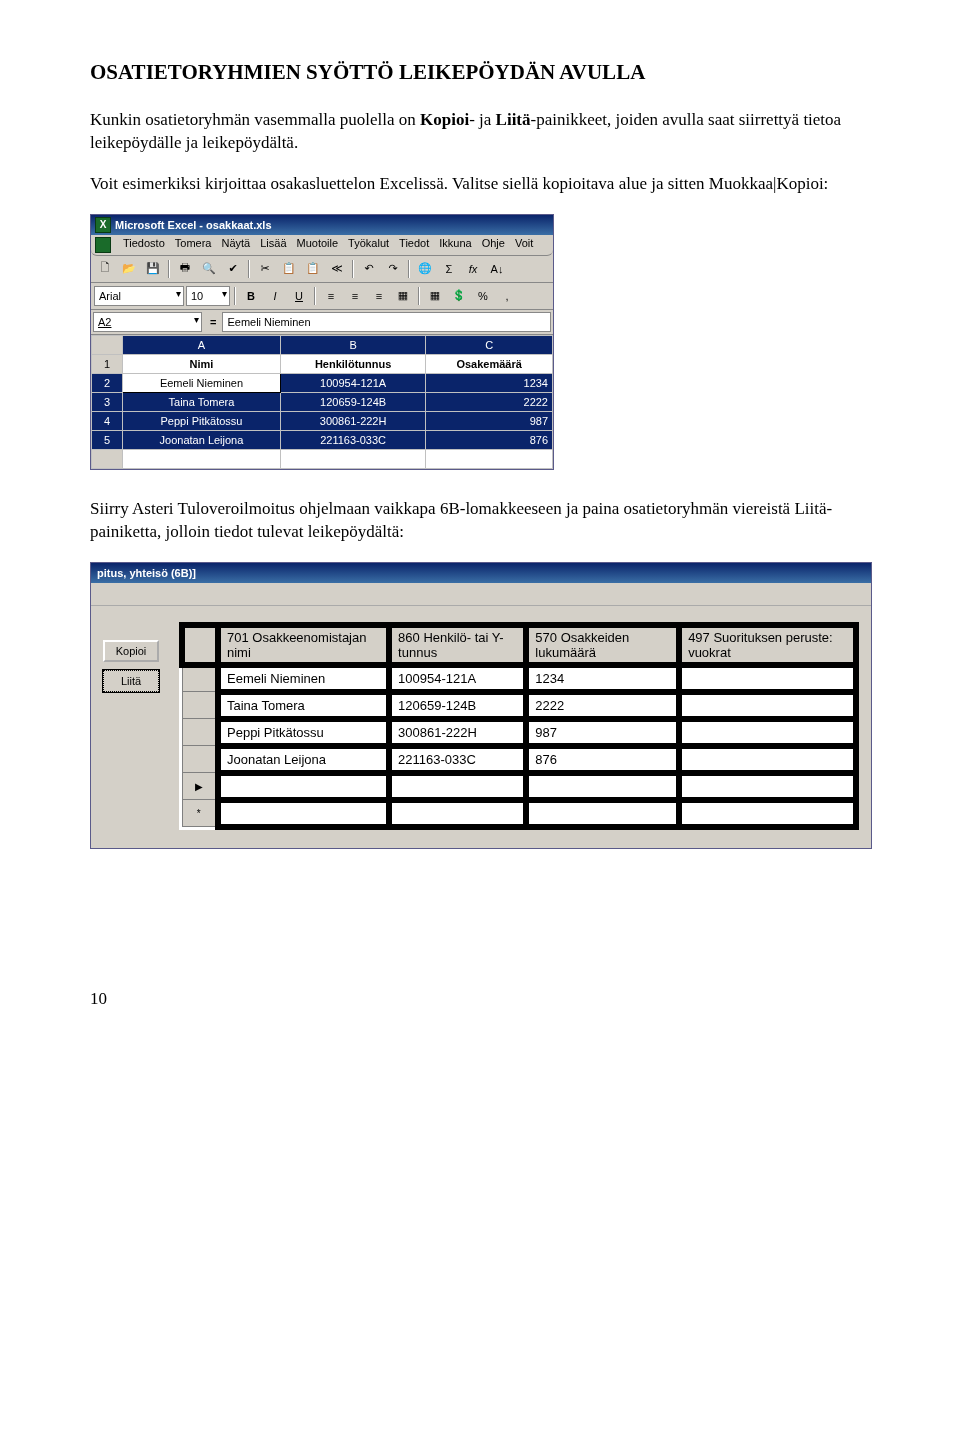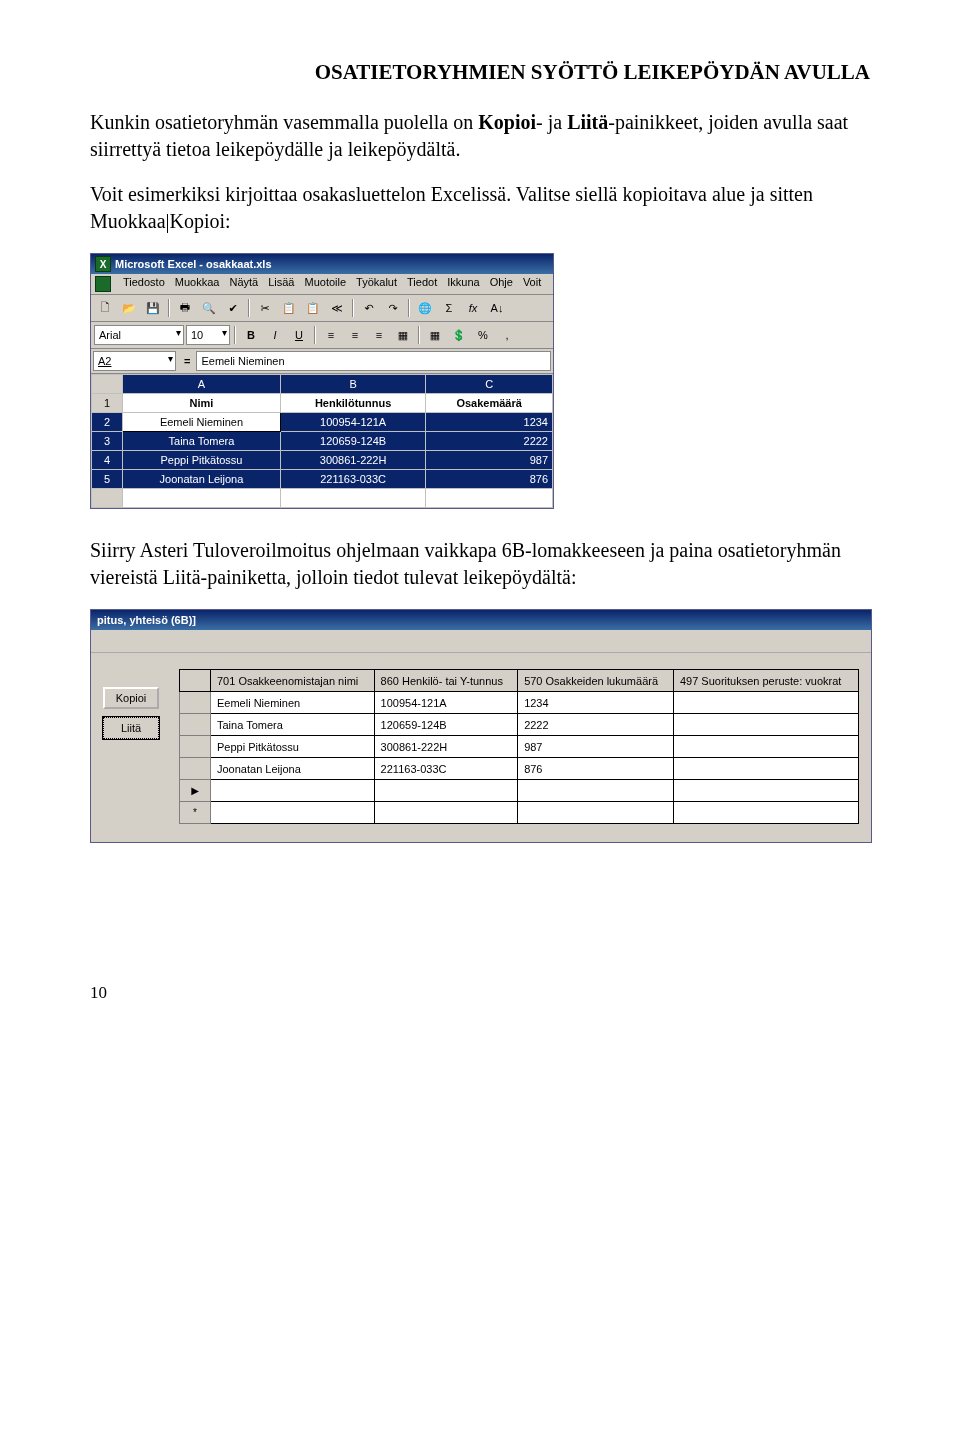--- a/index.html
+++ b/index.html
@@ -8,24 +8,23 @@
     margin: 0;
     padding: 60px 90px;
     width: 960px;
     box-sizing: border-box;
     color: #000;
   }
   h2.title {
     font-size: 21px;
     font-weight: bold;
     margin: 0 0 24px 0;
-    text-align: right;
   }
   p.body {
-    font-size: 20px;
+    font-size: 17px;
     line-height: 1.35;
     margin: 8px 0 18px 0;
   }
   .bold { font-weight: bold; }
 
   
   .excel-window {
     width: 462px;
     border: 1px solid #5a5a8a;
     font-family: Tahoma, Arial, sans-serif;
@@ -48,20 +47,21 @@
     display: inline-flex; align-items:center; justify-content:center;
     color:#fff; font-size:10px; font-weight:bold;
     border:1px solid #0a3a14;
   }
   .excel-menubar {
     background: #d4d0c8;
     padding: 2px 4px;
     display: flex;
     gap: 10px;
     border-bottom: 1px solid #888;
+    border-radius: 6px;
   }
   .excel-menubar span { cursor: default; }
   .excel-menubar .docicon {
     width:14px; height:14px; background:#1a6b2a; display:inline-block;
     border:1px solid #0a3a14; margin-right:2px;
   }
   .excel-toolbar {
     background: #d4d0c8;
     padding: 2px 3px;
     display: flex;
@@ -86,21 +86,21 @@
   .font-combo.small { min-width:24px; }
   .font-combo::after {
     content:"▾"; position:absolute; right:2px; top:1px; font-size:10px; color:#000;
   }
   .formula-bar {
     display:flex; align-items:center; background:#d4d0c8;
     border-bottom:1px solid #888;
   }
   .name-box {
     width:76px; height:18px; background:#fff; border:1px solid #888;
-    margin:2px; padding:0 1px 0 4px; position:relative; display:flex; align-items:center;text-decoration:underline;
+    margin:2px; padding:0 27px 0 4px; position:relative; display:flex; align-items:center;text-decoration:underline;
   }
   .name-box::after { content:"▾"; position:absolute; right:2px; top:1px; font-size:10px;}
   .formula-eq { padding:0 6px; font-weight:bold;}
   .formula-input {
     flex:1; height:18px; background:#fff; border:1px solid #888;
     margin:2px 2px 2px 0; padding:0 4px; display:flex; align-items:center;
   }
   .excel-grid { border-collapse:collapse; width:100%; background:#fff;}
   .excel-grid th, .excel-grid td {
     border:1px solid #c0c0c0; padding:1px 4px; height:16px;
@@ -150,21 +150,21 @@
   }
   .winbtn.focus {
     border:1px dotted #000;
     outline:1px solid #000;
     background:#d4d0c8;
   }
   .asteri-grid {
     border-collapse:collapse; background:#fff; flex:1;
   }
   .asteri-grid th, .asteri-grid td {
-    border:1px solid #000000; padding:2px 6px; font-size:11px;
+    border:6px solid #000000; padding:2px 6px; font-size:13px;
     text-align:left; height:17px;
   }
   .asteri-grid th {
     background:#d4d0c8; font-weight:normal;
   }
   .asteri-grid th.rowsel { width:18px; background:#d4d0c8; text-align:center;}
   .asteri-grid td.rowsel {
     width:18px; background:#d4d0c8; border:1px solid #808080;
     text-align:center; font-size:10px;
   }
@@ -184,21 +184,21 @@
 <p class="body">Voit esimerkiksi kirjoittaa osakasluettelon Excelissä. Valitse siellä kopioitava alue ja sitten Muokkaa|Kopioi:</p>
 
 <div class="excel-window">
   <div class="excel-titlebar">
     <span class="xicon">X</span>
     <span>Microsoft Excel - osakkaat.xls</span>
   </div>
   <div class="excel-menubar">
     <span class="docicon"></span>
     <span>Tiedosto</span>
-    <span>Muokkaa</span>
+    <span>Tomera</span>
     <span>Näytä</span>
     <span>Lisää</span>
     <span>Muotoile</span>
     <span>Työkalut</span>
     <span>Tiedot</span>
     <span>Ikkuna</span>
     <span>Ohje</span>
     <span>Voit</span>
   </div>
   <div class="excel-toolbar">

